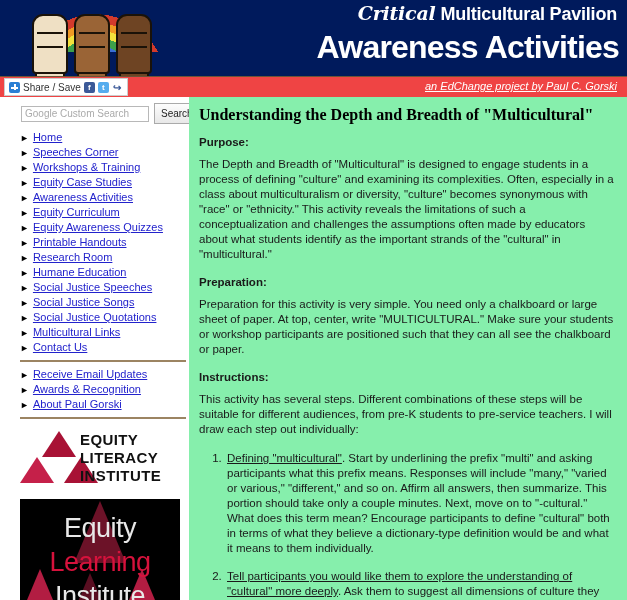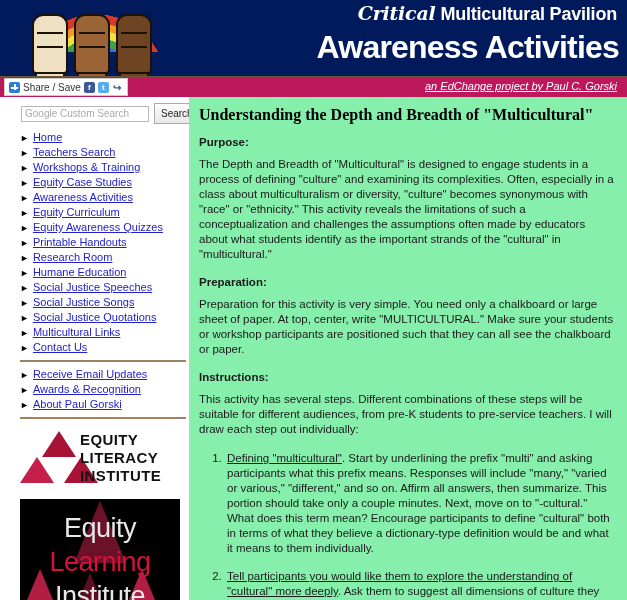--- a/index.html
+++ b/index.html
@@ -140,21 +140,21 @@
     font-weight: bold;
     letter-spacing: -0.8px;
     white-space: nowrap;
     line-height: 34px;
   }
 
   
   .tanbar {
     position: relative;
     height: 20px;
-    background: #be185d;
+    background: #ef4444;
     border-top: 1px solid #6b5438;
   }
   .byline {
     position: absolute;
     right: 10px;
     top: 3px;
     color: #ffffff;
     font-style: italic;
     font-size: 11px;
     white-space: nowrap;
@@ -434,21 +434,21 @@
         <button class="search-btn">Search</button>
       </div>
 
       <ul class="navlist">
         <li class="navitem">
             <span class="arrow">►</span>
             <span class="navlink">Home</span>
           </li>
         <li class="navitem">
             <span class="arrow">►</span>
-            <span class="navlink">Teachers Search</span>
+            <span class="navlink">Speeches Corner</span>
           </li>
         <li class="navitem">
             <span class="arrow">►</span>
             <span class="navlink">Workshops &amp; Training</span>
           </li>
         <li class="navitem">
             <span class="arrow">►</span>
             <span class="navlink">Equity Case Studies</span>
           </li>
         <li class="navitem">

